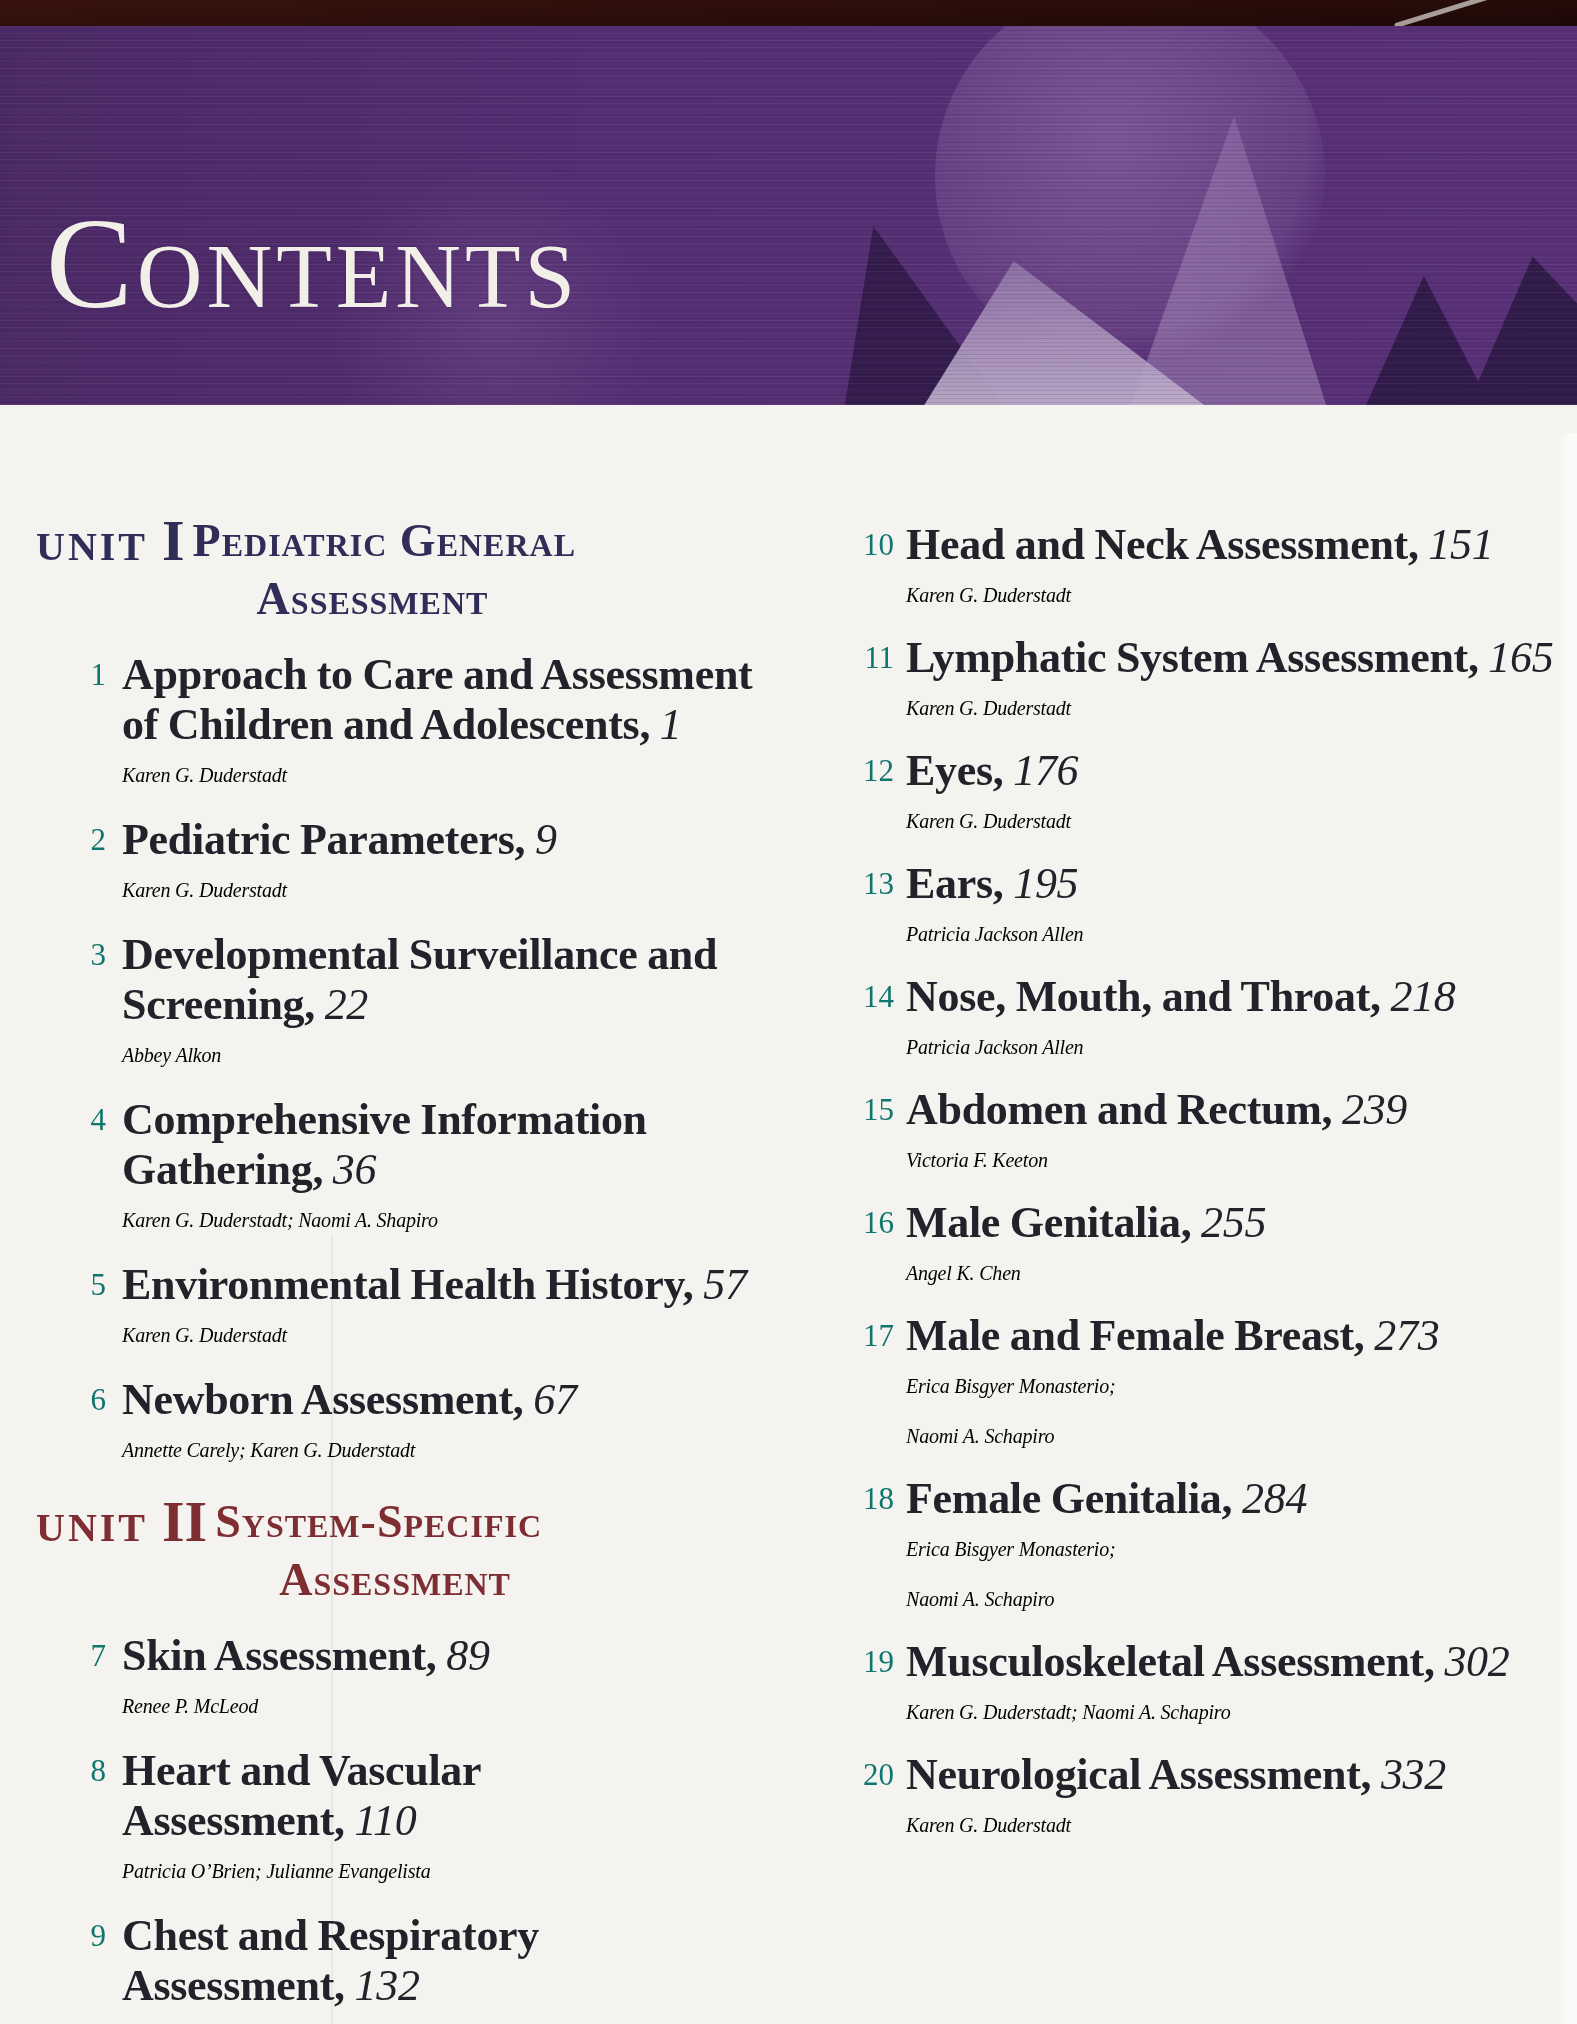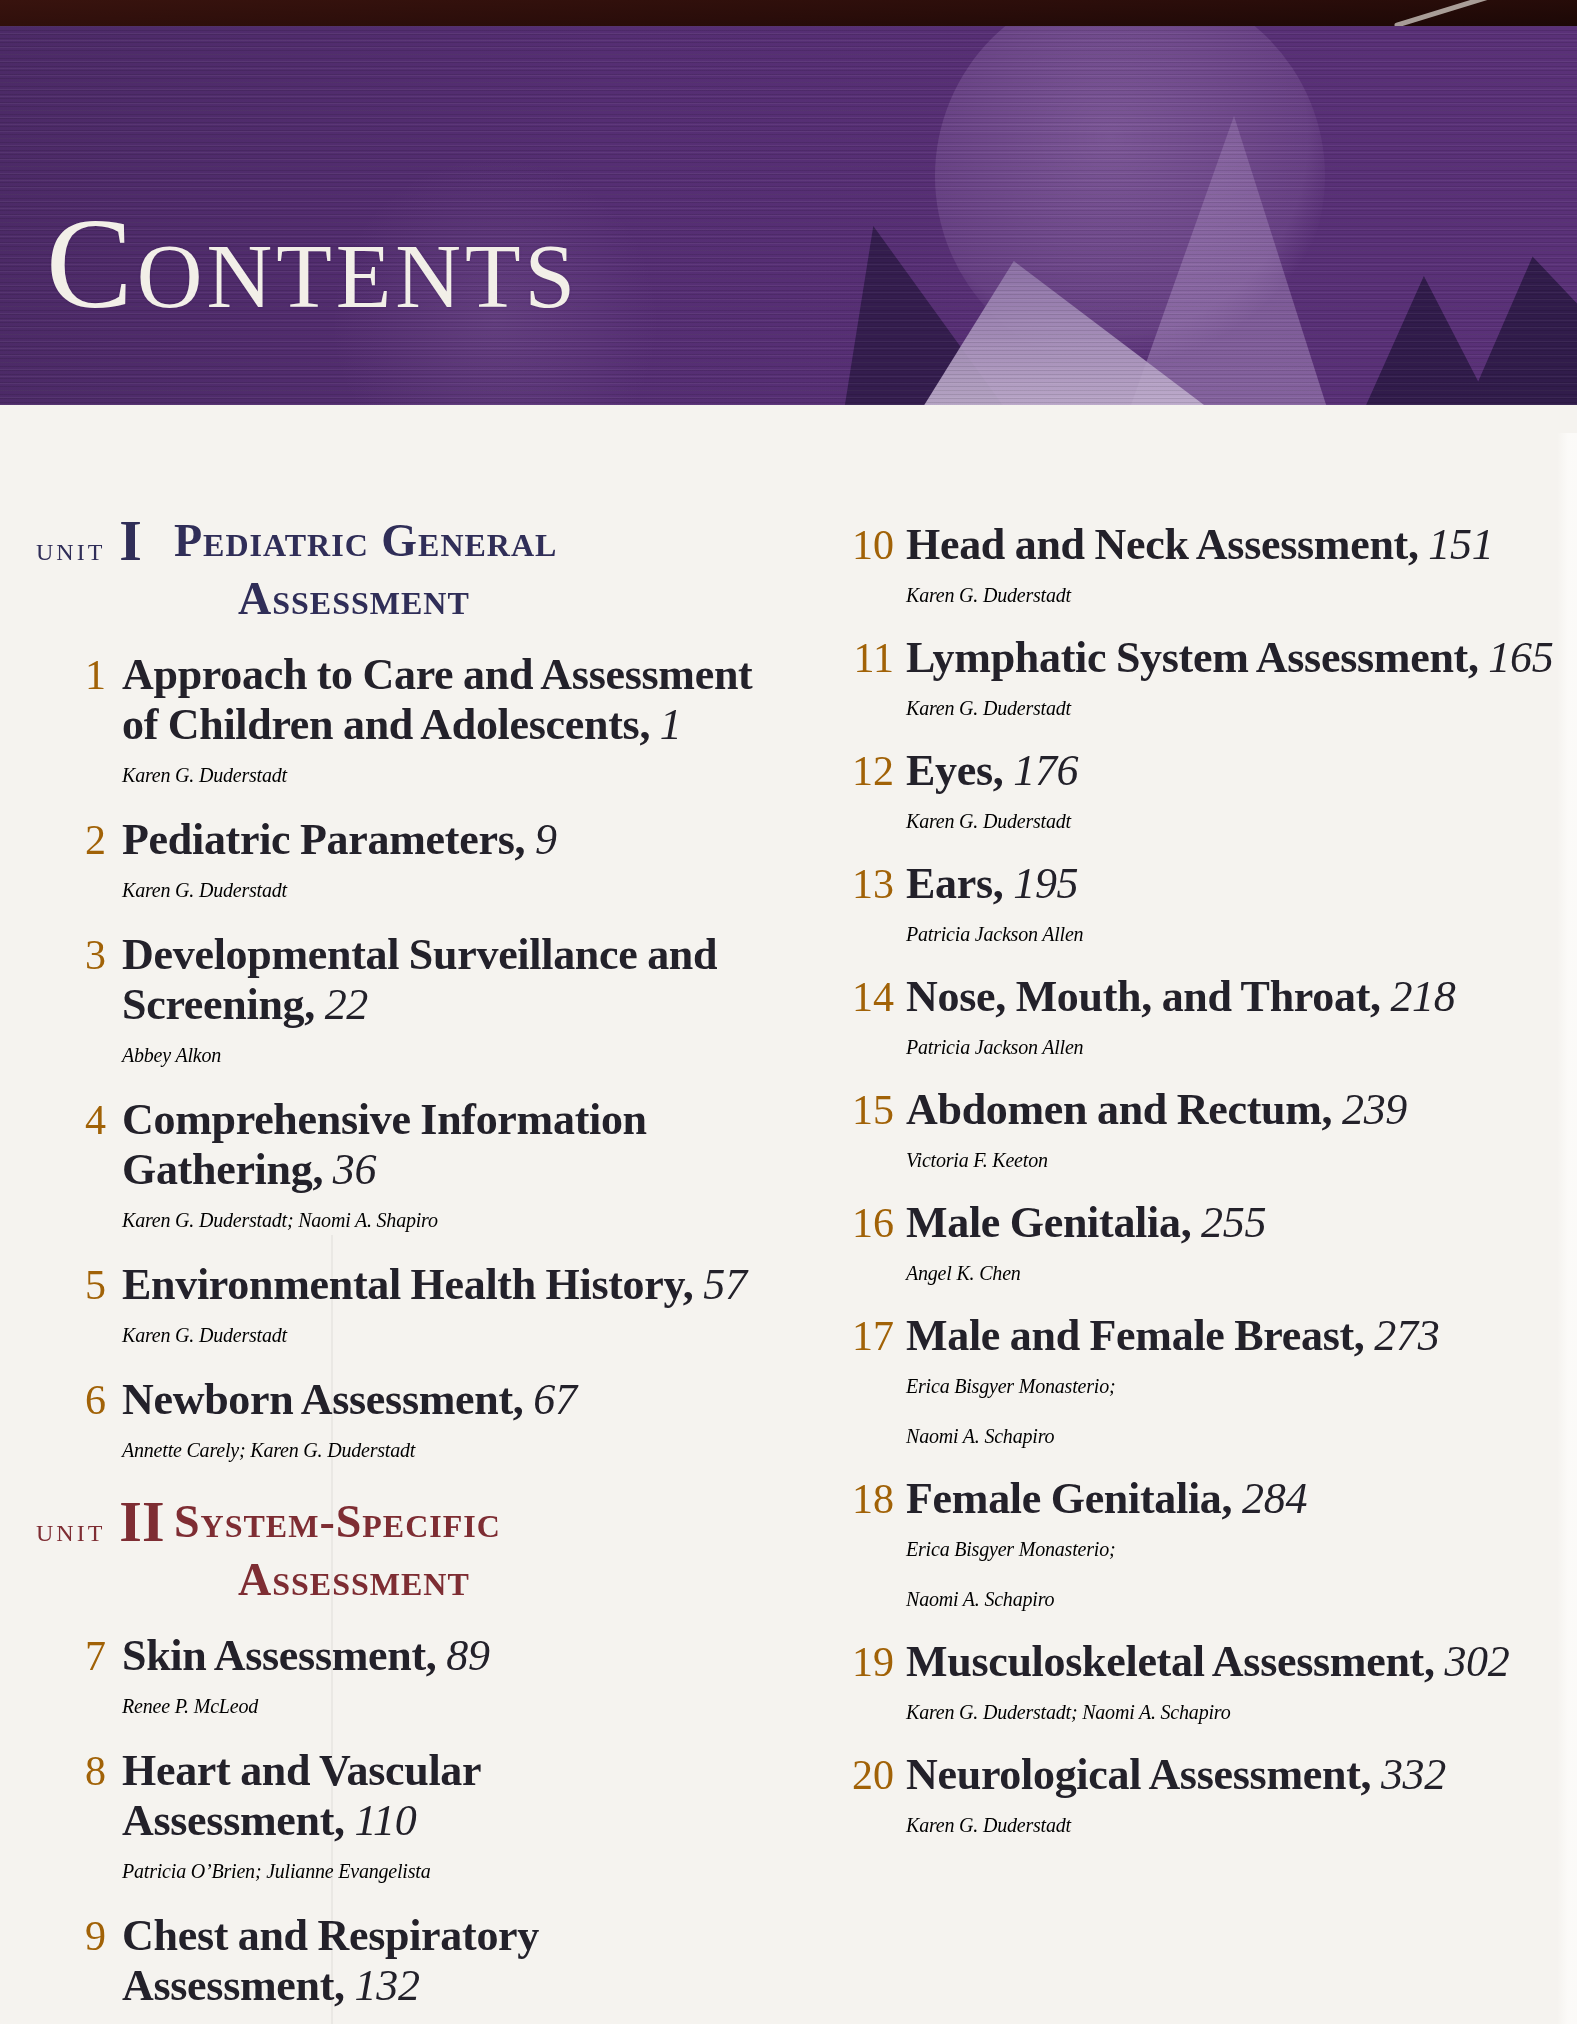--- a/index.html
+++ b/index.html
@@ -68,29 +68,29 @@
   .right-edge{position:absolute;right:0;top:433px;width:20px;height:1591px;background:linear-gradient(90deg,rgba(0,0,0,0) 0,rgba(252,251,249,.9) 55%);}
   .fold-line{position:absolute;left:331px;top:1235px;width:2px;height:789px;background:rgba(0,0,0,.045);}
   
   .col{position:absolute;top:512px;color:#23212a;}
   .col-left{left:36px;width:744px;}
   .col-right{left:846px;width:714px;padding-top:8px;}
   
   .unit{display:flex;margin:18px 0 22px;}
   .unit:first-child{margin-top:0;}
   .unit-head{display:flex;align-items:baseline;flex:0 0 130px;}
-  .unit-word{font-size:24px;letter-spacing:3px;text-transform:uppercase;font-weight:400;}
+  .unit-word{font-size:40px;letter-spacing:3px;text-transform:uppercase;font-weight:700;}
   .unit-roman{font-size:58px;font-weight:600;margin-left:14px;line-height:1;}
   .unit-title{margin-left:8px;font-variant:small-caps;font-weight:700;font-size:46px;line-height:58px;letter-spacing:1px;}
   .unit-line.indent{margin-left:64px;}
   
   .entry{display:flex;margin-bottom:15px;}
   .col-right .entry{margin-bottom:13px;}
   .num{flex:0 0 86px;padding-right:16px;box-sizing:border-box;text-align:right;
-       font-size:42px;line-height:50px;color:#a16207;font-weight:400;}
+       font-size:31px;line-height:50px;color:#0f766e;font-weight:400;}
   .col-right .num{flex:0 0 60px;padding-right:12px;}
   .entry-body{flex:1 1 auto;}
   .title{font-weight:700;font-size:44px;line-height:50px;letter-spacing:-.3px;word-spacing:-1px;}
   .pg{font-style:italic;font-weight:400;}
   .authors{font-style:italic;font-weight:400;font-size:20px;line-height:50px;color:#000000;letter-spacing:-.2px;}
 </style>
 </head>
 <body style="--page-bg: #f5f3ef; --top-strip: #2a0d0a; --banner-base: #552e73; --banner-dark: #2e1a48; --banner-light: #cbbcd6; --title-color: #f2efe8;">
 
 <div class="top-strip"></div>

